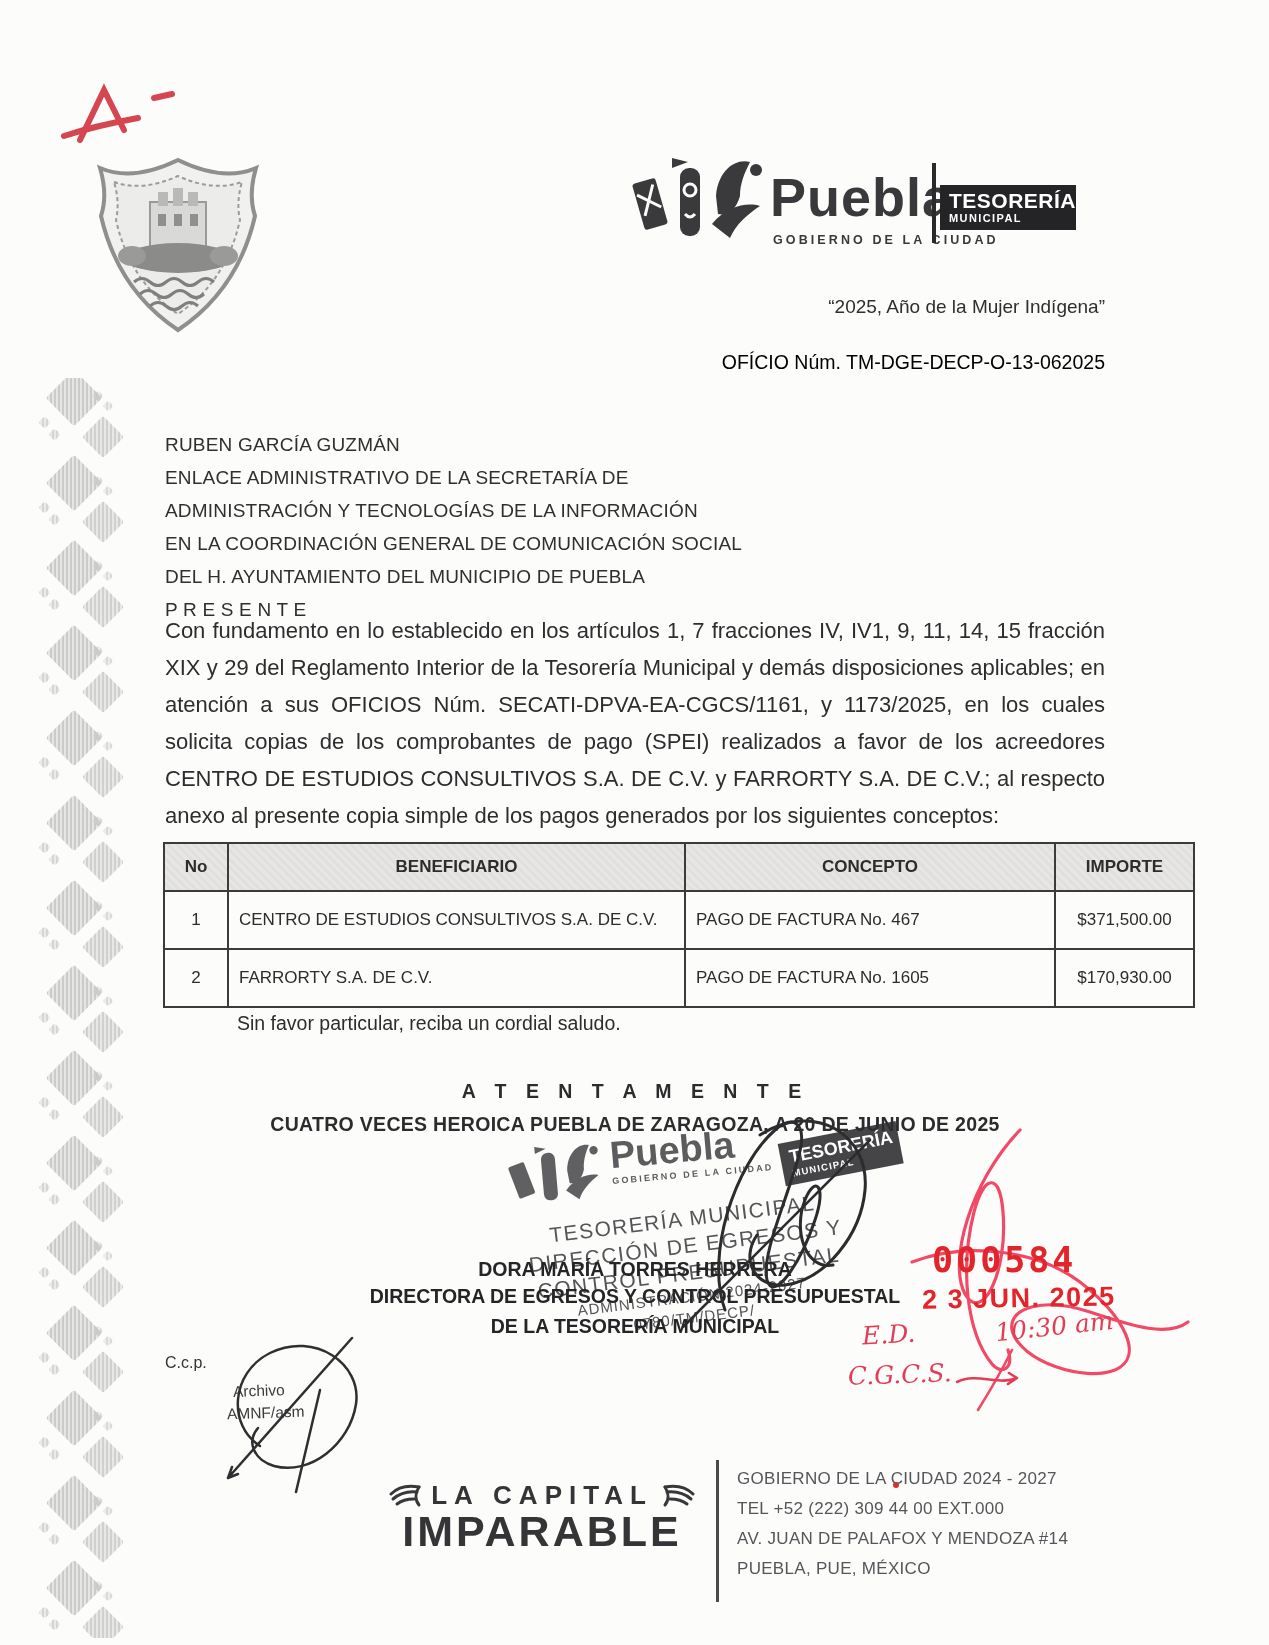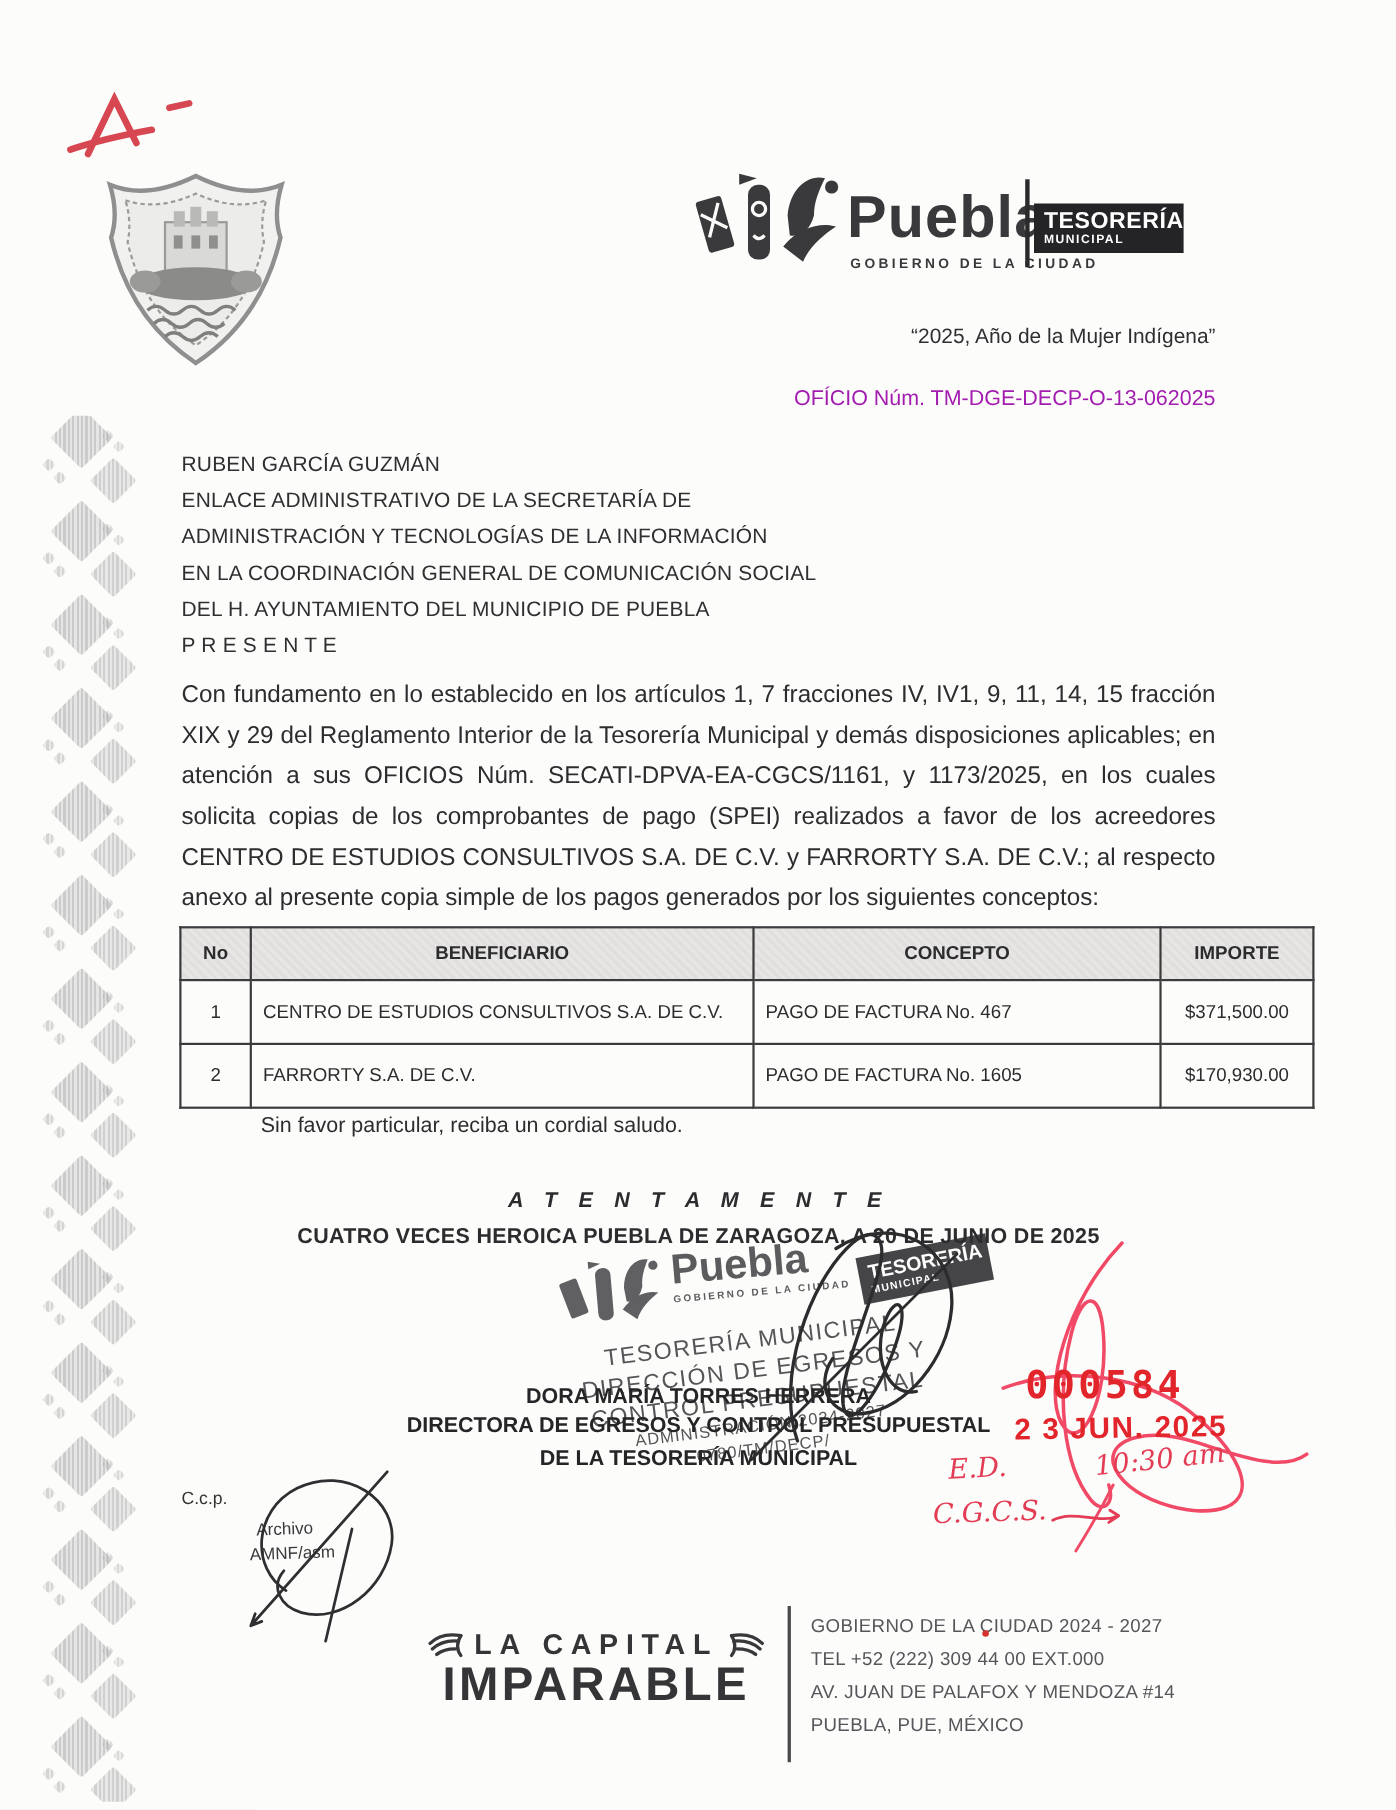--- a/index.html
+++ b/index.html
@@ -8,37 +8,37 @@
   .abs{position:absolute;}
   
   .brand-word{font-size:54px;font-weight:bold;letter-spacing:1px;color:#39393b;line-height:1;}
   .brand-sub{font-size:12.5px;font-weight:bold;letter-spacing:3.1px;color:#39393b;margin-top:4px;}
   .badge{background:#242427;color:#fff;padding:5px 9px 6px 9px;width:118px;}
   .badge .b1{font-size:21px;font-weight:bold;letter-spacing:.5px;line-height:1.05;}
   .badge .b2{font-size:11px;font-weight:bold;letter-spacing:1.4px;line-height:1.1;}
   .vbar{width:4px;background:#2a2a2c;}
   
   .tagline{font-size:19px;color:#2f2f31;}
-  .oficio{font-size:19.5px;color:#a21caf;}
+  .oficio{font-size:19.5px;color:#000000;}
   .recipient div{font-size:19px;line-height:33px;letter-spacing:.2px;color:#2f2f31;}
   .present{letter-spacing:5px;}
   .body-par{width:940px;font-size:22px;line-height:37px;text-align:justify;color:#2d2d2f;}
   .closing{font-size:19.5px;color:#2d2d2f;}
   
   table.pay{border-collapse:collapse;width:942px;table-layout:fixed;}
   table.pay th,table.pay td{border:2px solid #3b3b3d;font-size:17px;color:#2c2c2e;padding:0 10px;}
   table.pay th{height:46px;background:repeating-linear-gradient(45deg,#e7e6e4 0 3px,#e0dfdd 3px 6px);font-weight:bold;text-align:center;}
   table.pay td{height:56px;}
   .col-no{width:42px;text-align:center;}
   .col-ben{width:435px;}
   .col-con{width:348px;}
   .col-imp{width:117px;text-align:center;}
   
   .centerblock{width:940px;text-align:center;}
-  .atent{font-size:19.5px;font-weight:bold;letter-spacing:7px;color:#2c2c2e;font-style:italic;}
+  .atent{font-size:19.5px;font-weight:bold;letter-spacing:7px;color:#2c2c2e;}
   .placedate{font-size:19.5px;font-weight:bold;letter-spacing:.3px;color:#2c2c2e;}
   .stamp-lines{width:480px;text-align:center;transform:rotate(-7deg);color:#47474a;opacity:.92;}
   .stamp-lines .s-big{font-size:21px;letter-spacing:1.5px;line-height:27px;}
   .stamp-lines .s-small{font-size:15px;letter-spacing:1px;line-height:21px;}
   .signer{width:940px;text-align:center;z-index:5;}
   .signer .nm{font-size:19.5px;font-weight:bold;color:#252527;}
   .signer .tt{font-size:19.5px;font-weight:bold;color:#252527;line-height:30px;}
   
   .folio{font-family:"DejaVu Sans Mono",monospace;font-size:35px;font-weight:bold;letter-spacing:3px;color:#e2242b;}
   .rdate{font-size:27px;font-weight:bold;letter-spacing:1.5px;color:#e2242b;}
@@ -199,21 +199,21 @@
   <div class="abs brand-sub" style="left:773px;top:229px;">GOBIERNO DE LA CIUDAD</div>
   <div class="abs vbar" style="left:932px;top:163px;height:80px;"></div>
   <div class="abs badge" style="left:940px;top:185px;">
     <div class="b1">TESORERÍA</div>
     <div class="b2">MUNICIPAL</div>
   </div>
 
   <div class="abs tagline" style="right:164px;top:296px;">“2025, Año de la Mujer Indígena”</div>
   <div class="abs oficio" style="right:164px;top:351px;">OFÍCIO Núm. TM-DGE-DECP-O-13-062025</div>
 
-  <div class="abs recipient" style="left:165px;top:406px;">
+  <div class="abs recipient" style="left:165px;top:428px;">
     <div>RUBEN GARCÍA GUZMÁN</div>
     <div>ENLACE ADMINISTRATIVO DE LA SECRETARÍA DE</div>
     <div>ADMINISTRACIÓN Y TECNOLOGÍAS DE LA INFORMACIÓN</div>
     <div>EN LA COORDINACIÓN GENERAL DE COMUNICACIÓN SOCIAL</div>
     <div>DEL H. AYUNTAMIENTO DEL MUNICIPIO DE PUEBLA</div>
     <div class="present">P R E S E N T E</div>
   </div>
 
   <div class="abs body-par" style="left:165px;top:612px;">Con fundamento en lo establecido en los artículos 1, 7 fracciones IV, IV1, 9, 11, 14, 15 fracción XIX y 29 del Reglamento Interior de la Tesorería Municipal y demás disposiciones aplicables; en atención a sus OFICIOS Núm. SECATI-DPVA-EA-CGCS/1161, y 1173/2025, en los cuales solicita copias de los comprobantes de pago (SPEI) realizados a favor de los acreedores CENTRO DE ESTUDIOS CONSULTIVOS S.A. DE C.V. y FARRORTY S.A. DE C.V.; al respecto anexo al presente copia simple de los pagos generados por los siguientes conceptos:</div>
 

